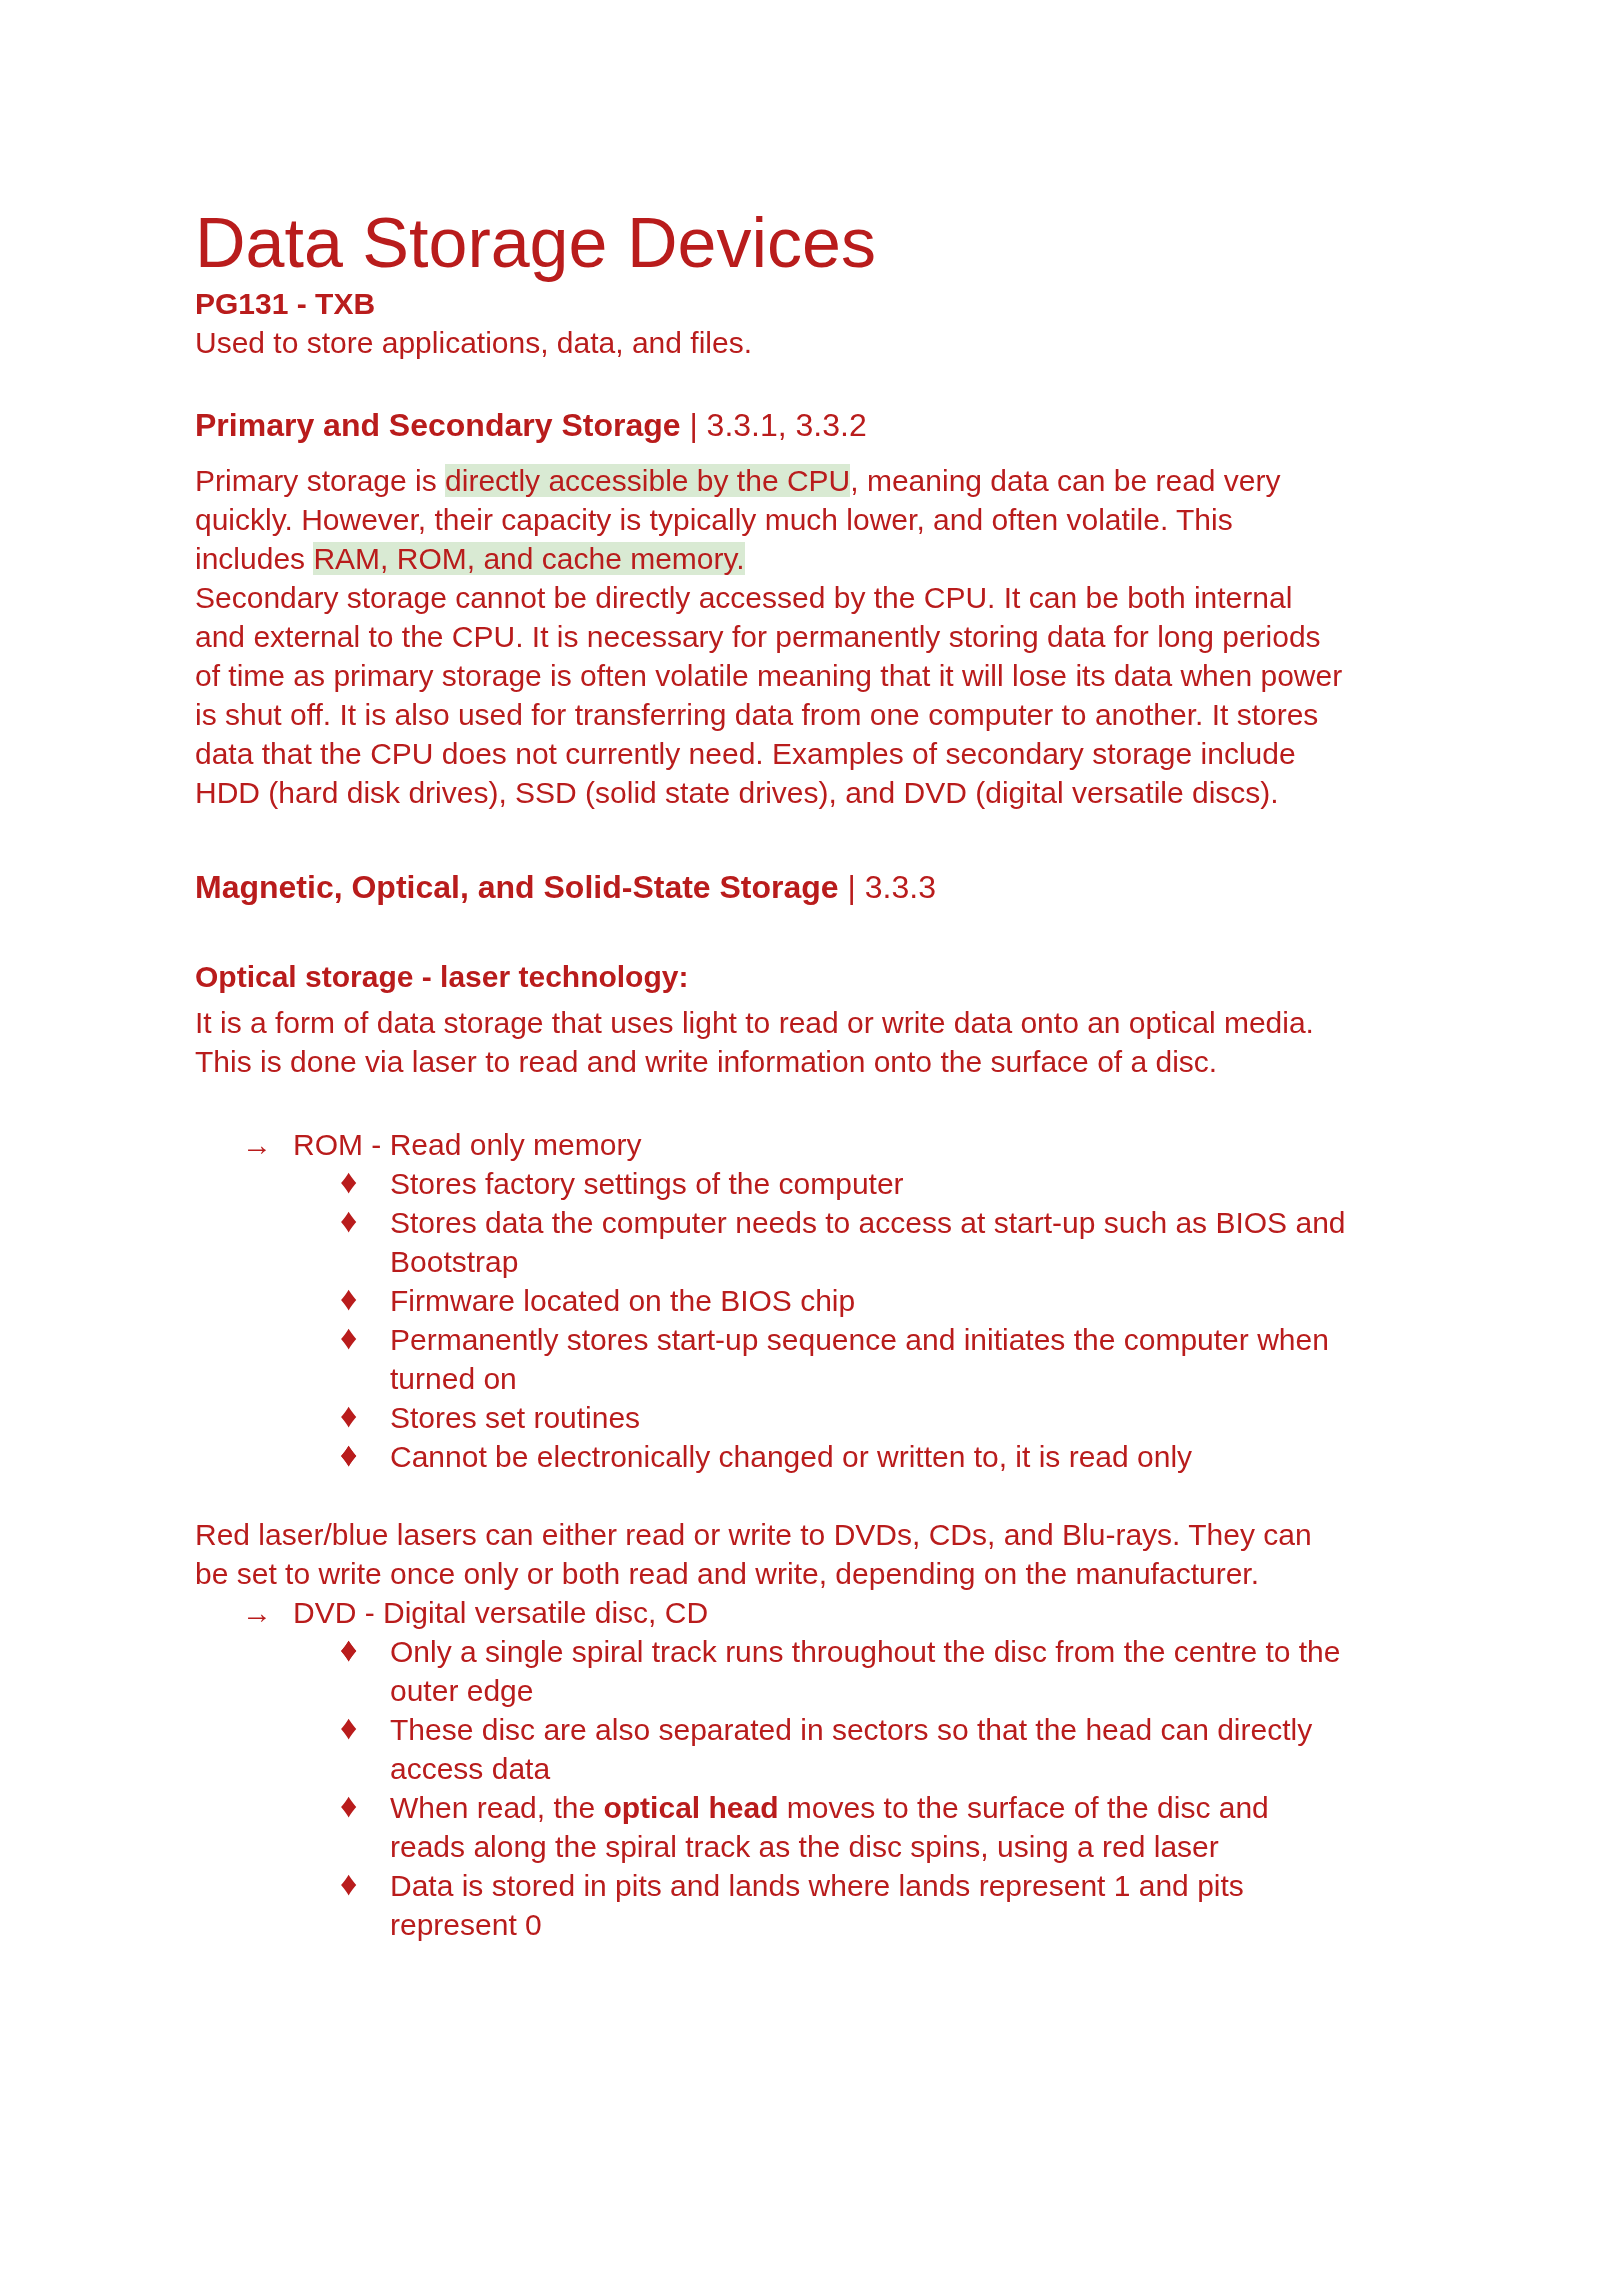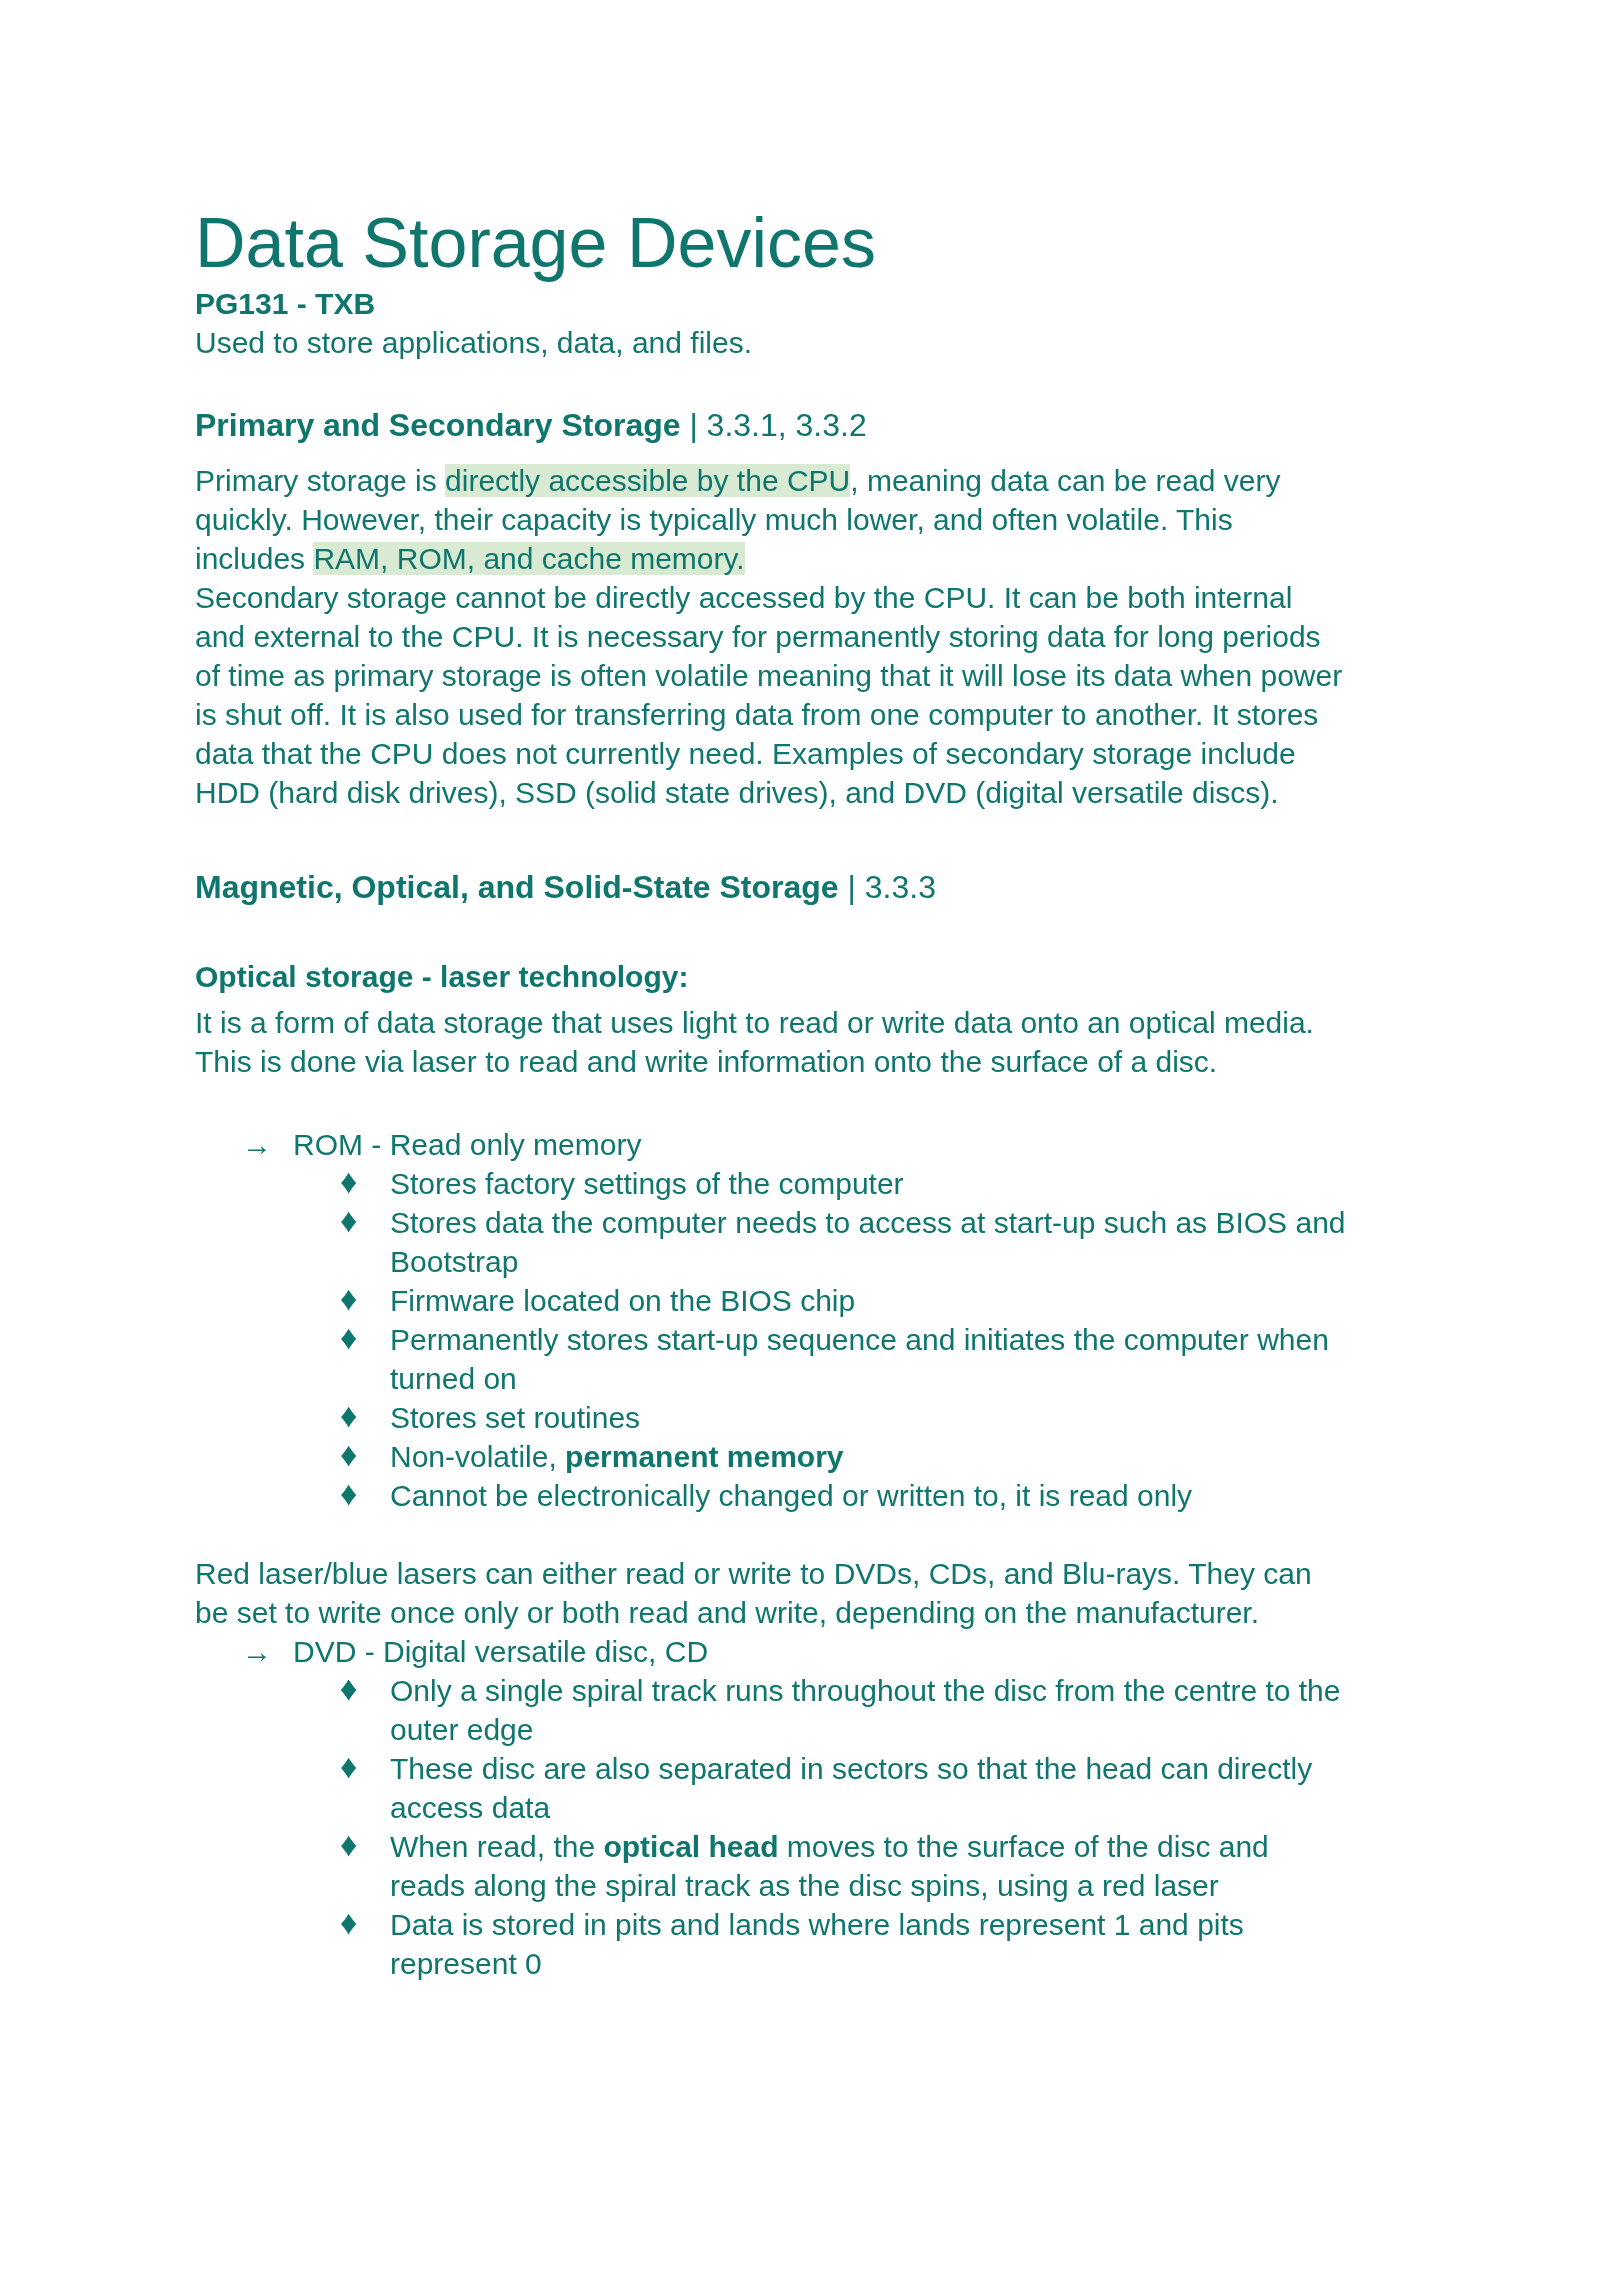--- a/index.html
+++ b/index.html
@@ -6,21 +6,21 @@
   .page {
     position: relative;
     width: 1542px;
     height: 2284px;
     box-sizing: border-box;
     padding: 203px 195px 0 195px;
     background: #ffffff;
     font-family: "Liberation Sans", sans-serif;
     font-size: 30px;
     line-height: 39px;
-    color: #0f766e;
+    color: #b91c1c;
     overflow: hidden;
   }
   .doc-title {
     font-size: 70px;
     line-height: 81px;
     font-weight: 400;
     margin: 0;
     white-space: nowrap;
   }
   .subtitle { font-weight: 700; margin: 11.7px 0 0 0; }
@@ -72,21 +72,21 @@
 
   <p class="para optical-desc">It is a form of data storage that uses light to read or write data onto an optical media. This is done via laser to read and write information onto the surface of a disc.</p>
 
   <div class="list">
     <div class="li1"><span class="marker">→</span><span>ROM - Read only memory</span></div>
     <div class="li2"><span class="marker">♦</span><span>Stores factory settings of the computer</span></div>
     <div class="li2"><span class="marker">♦</span><span>Stores data the computer needs to access at start-up such as BIOS and Bootstrap</span></div>
     <div class="li2"><span class="marker">♦</span><span>Firmware located on the BIOS chip</span></div>
     <div class="li2"><span class="marker">♦</span><span>Permanently stores start-up sequence and initiates the computer when turned on</span></div>
     <div class="li2"><span class="marker">♦</span><span>Stores set routines</span></div>
-    <div class="li2"><span class="marker">♦</span><span><span>Non-volatile, </span><span class="b">permanent memory</span></span></div>
+    <div class="li2"><span class="marker">♦</span></div>
     <div class="li2"><span class="marker">♦</span><span>Cannot be electronically changed or written to, it is read only</span></div>
   </div>
 
   <p class="para laser-note">Red laser/blue lasers can either read or write to DVDs, CDs, and Blu-rays. They can be set to write once only or both read and write, depending on the manufacturer.</p>
 
   <div class="list list-follow">
     <div class="li1"><span class="marker">→</span><span>DVD - Digital versatile disc, CD</span></div>
     <div class="li2"><span class="marker">♦</span></div>
     <div class="li2"><span class="marker">♦</span><span>Only a single spiral track runs throughout the disc from the centre to the outer edge</span></div>
     <div class="li2"><span class="marker">♦</span><span>These disc are also separated in sectors so that the head can directly access data</span></div>

